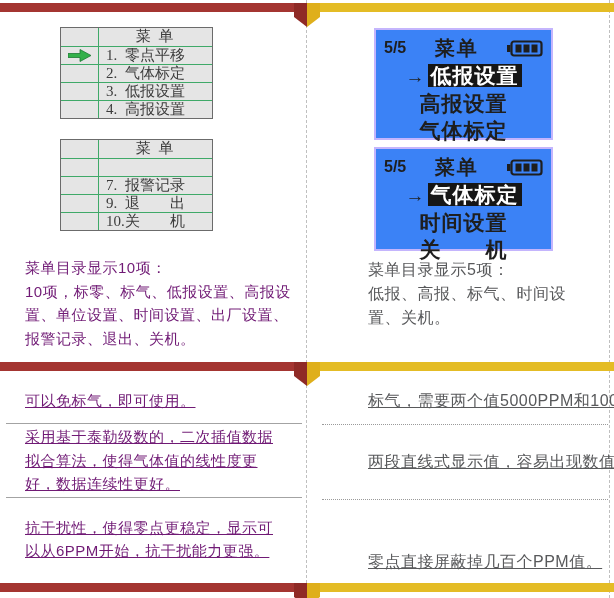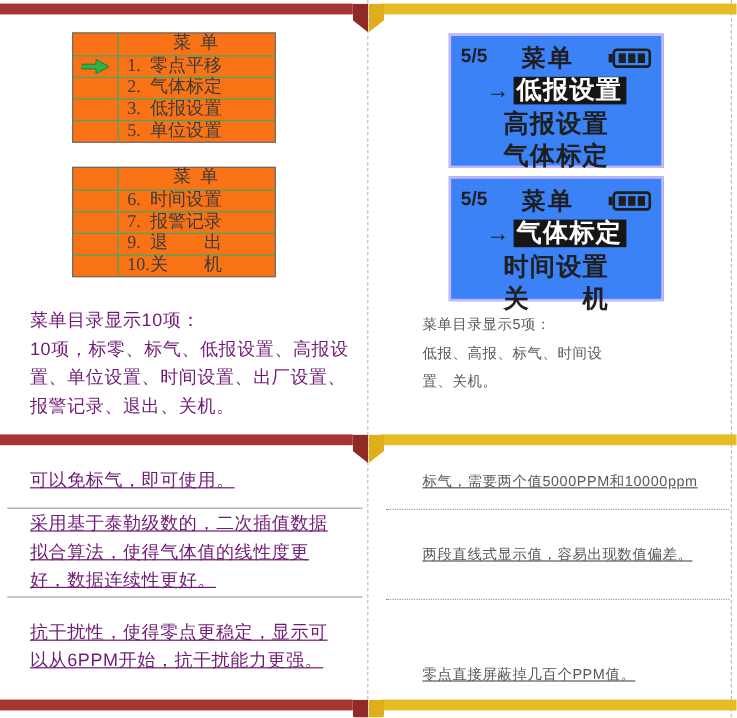--- a/index.html
+++ b/index.html
@@ -14,22 +14,22 @@
   
   .ribbon { position:absolute; left:0; width:614px; height:0; }
   .ribbon .bar-red    { position:absolute; left:0;   top:0; width:294px; height:9px; background:#A43531; }
   .ribbon .bar-yellow { position:absolute; left:318px; top:0; width:296px; height:9px; background:#E4BC25; }
   .ribbon .fold-red   { position:absolute; left:294px; top:0; width:13px; height:24px; background:#8F2A26;
                         clip-path:polygon(0 0,100% 0,100% 100%,0 58%); }
   .ribbon .fold-yellow{ position:absolute; left:307px; top:0; width:13px; height:24px; background:#DFAF1B;
                         clip-path:polygon(0 0,100% 0,100% 58%,0 100%); }
 
   
-  .mtable { position:absolute; left:60px; width:170px; border:1.5px solid #6b6b6b;
-            font-family:"Liberation Serif", serif; color:#3c3c3c; font-size:15px; background:#f97316; }
+  .mtable { position:absolute; left:60px; width:153px; border:1.5px solid #6b6b6b;
+            font-family:"Liberation Serif", serif; color:#3c3c3c; font-size:15px; background:#e5e5e5; }
   .trow { display:flex; height:18px; line-height:17px; }
   .trow + .trow { border-top:1.5px solid #3FA968; }
   .tc1 { width:38px; border-right:1.5px solid #3FA968; display:flex; align-items:center; justify-content:center; }
   .tc2 { flex:1; padding-left:7px; white-space:nowrap; }
   .thead .tc2 { text-align:center; padding-left:0; letter-spacing:2px; font-size:15px; }
   .tnum { display:inline-block; min-width:19px; }
 
   
   .lcd { position:absolute; left:374px; width:179px; border:2px solid #c4b5fd; background:#3b82f6;
          color:#1e1e1e; }
@@ -37,21 +37,21 @@
   .lcd-page  { font-size:16px; font-weight:700; }
   .lcd-title { flex:1; text-align:center; font-size:20px; font-weight:700; letter-spacing:2px; }
   .lcd-item { text-align:center; font-size:21px; font-weight:700; line-height:27px; letter-spacing:1px; white-space:nowrap; }
   .lcd-arrow { font-size:19px; font-weight:400; margin-right:2px; }
   .inv { background:#161616; color:#fff; padding:0 3px; }
 
   
   .summary { position:absolute; }
   .summary div { white-space:nowrap; }
   .red-text  { color:#701a75; font-size:15px; line-height:23.5px; letter-spacing:0.5px; }
-  .gray-text { color:#58595B; font-size:12px; line-height:24px; letter-spacing:0.5px; }
+  .gray-text { color:#58595B; font-size:16px; line-height:24px; letter-spacing:0.5px;margin-left:16px; }
 
   
   .pointrow { position:absolute; display:flex; align-items:center;text-decoration:underline; }
   .pointrow .ptext div { white-space:nowrap; }
   .lsep { position:absolute; left:6px;  width:296px; border-top:1px solid #a3a3a3; }
   .rsep { position:absolute; left:322px; width:286px; border-top:1px dotted #9a9a9a; }
 </style>
 </head>
 <body>
 
@@ -83,32 +83,31 @@
     <div class="trow">
       <div class="tc1"></div>
       <div class="tc2"><span class="tnum">2.</span><span>气体标定</span></div>
     </div>
     <div class="trow">
       <div class="tc1"></div>
       <div class="tc2"><span class="tnum">3.</span><span>低报设置</span></div>
     </div>
     <div class="trow">
       <div class="tc1"></div>
-      <div class="tc2"><span class="tnum">5.</span><span>单位设置</span></div>
+      <div class="tc2"><span class="tnum">4.</span><span>高报设置</span></div>
     </div>
   </div>
 
   <div class="mtable" style="top:139px;">
     <div class="trow thead">
       <div class="tc1"></div>
       <div class="tc2">菜  单</div>
     </div>
     <div class="trow">
       <div class="tc1"></div>
-      <div class="tc2"><span class="tnum">6.</span><span>时间设置</span></div>
     </div>
     <div class="trow">
       <div class="tc1"></div>
       <div class="tc2"><span class="tnum">7.</span><span>报警记录</span></div>
     </div>
     <div class="trow">
       <div class="tc1"></div>
       <div class="tc2"><span class="tnum">9.</span><span>退　　出</span></div>
     </div>
     <div class="trow">

